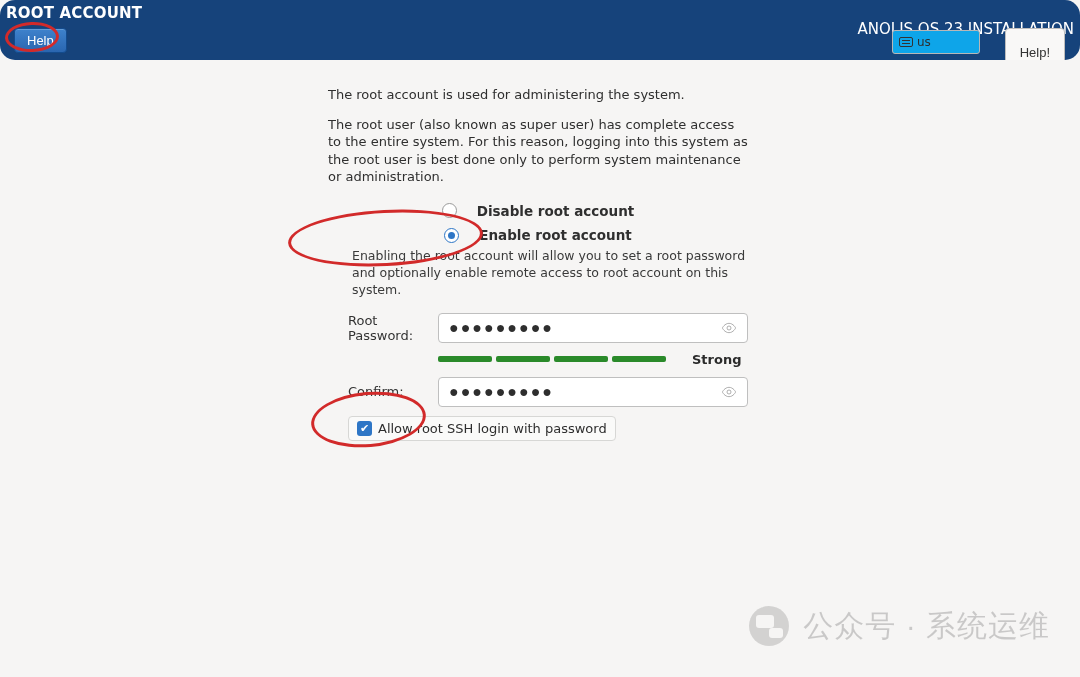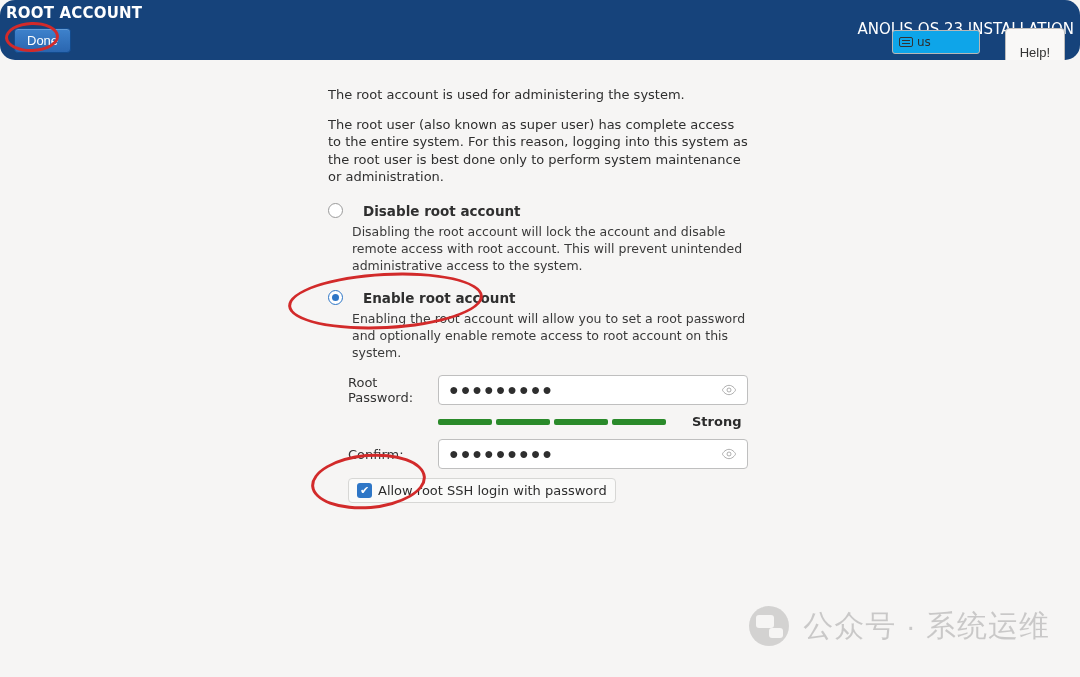--- a/index.html
+++ b/index.html
@@ -58,21 +58,21 @@
     padding-top: 26px;
   }
   .col {
     width: 420px;
     margin-left: 328px;
     font-size: 13px; line-height: 1.35; color: #2f2f2f;
   }
   .para1 { margin-bottom: 12px; }
   .para2 { margin-bottom: 16px; }
 
-  .radio-row { display: flex; align-items: center; gap: 20px; margin-top: 6px; }
+  .radio-row { display: flex; align-items: center; gap: 20px; margin-top: 6px; justify-content: center; }
   .radio {
     width: 15px; height: 15px; border: 1px solid #9a9a9a; border-radius: 50%;
     background: #fff; display: inline-flex; align-items: center; justify-content: center;
     flex-shrink: 0;
   }
   .radio.sel { border-color: #2e76c6; }
   .radio.sel .dot { width: 7px; height: 7px; background: #2e76c6; border-radius: 50%; }
   .radio-label { font-weight: 700; font-size: 13.5px; }
   .radio-desc { margin: 4px 0 14px 24px; width: 398px; font-size: 12.5px; color: #3a3a3a; }
 
@@ -139,40 +139,39 @@
     position: absolute; background: #f6f5f4; border-radius: 3px;
   }
   .wm-icon .bubble1 { width: 18px; height: 13px; left: 7px; top: 9px; }
   .wm-icon .bubble2 { width: 14px; height: 10px; right: 6px; bottom: 8px; }
 </style>
 </head>
 <body>
 
 <div class="header">
   <div class="header-title">ROOT ACCOUNT</div>
-  <button class="done-btn">Done</button>
+  <button class="done-btn">Help</button>
   <div class="done-annot"></div>
   <div class="dist-label">ANOLIS OS 23 INSTALLATION</div>
   <div class="kb-box">
     <span class="kb-icon"></span>
     <span>us</span>
   </div>
   <button class="help-btn">Help!</button>
 </div>
 
 <div class="content">
   <div class="col">
     <p class="para1">The root account is used for administering the system.</p>
     <p class="para2">The root user (also known as super user) has complete access to the entire system. For this reason, logging into this system as the root user is best done only to perform system maintenance or administration.</p>
 
     <div class="radio-row">
       <span class="radio"></span>
       <span class="radio-label">Disable root account</span>
     </div>
-    <div class="radio-desc">Disabling the root account will lock the account and disable remote access with root account. This will prevent unintended administrative access to the system.</div>
 
     <div class="enable-block">
       <div class="radio-row">
         <span class="radio sel">
             <span class="dot"></span>
           </span>
         <span class="radio-label">Enable root account</span>
       </div>
       <div class="enable-annot"></div>
     </div>

